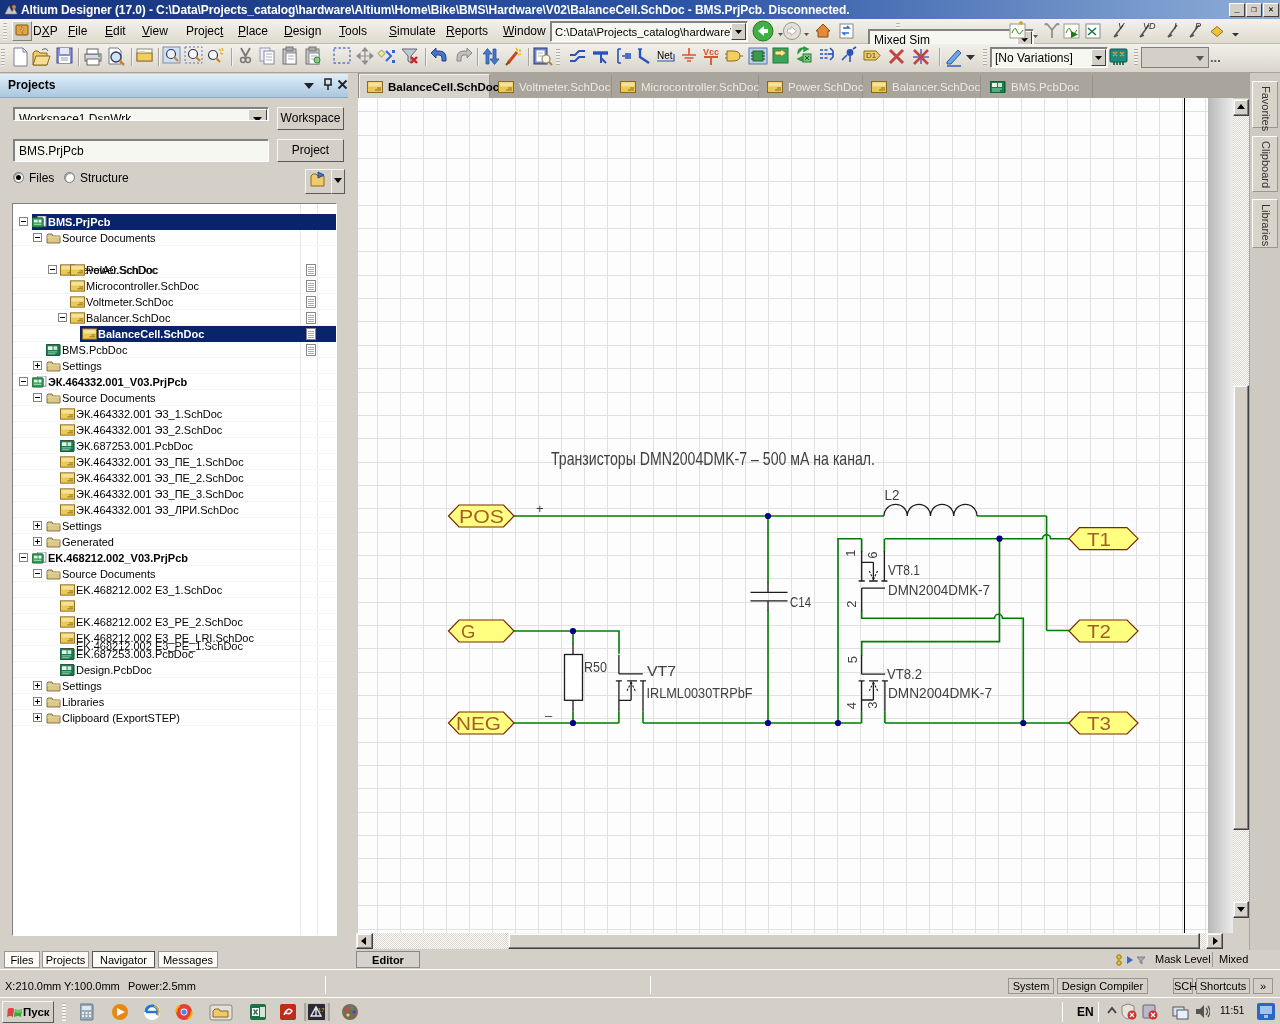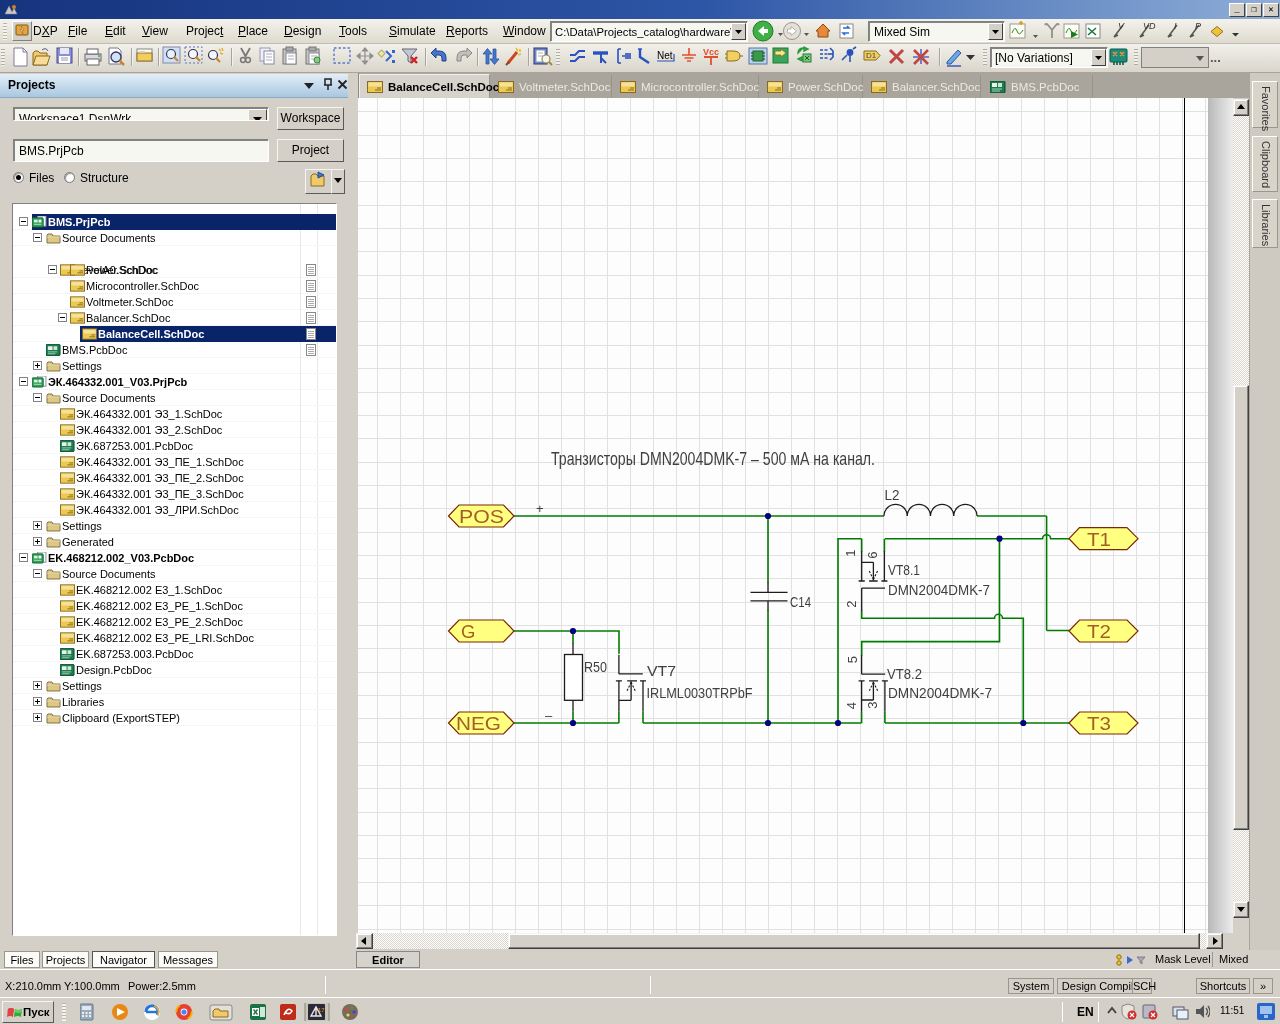--- a/index.html
+++ b/index.html
@@ -58,20 +58,21 @@
 .dtab span { position:absolute; left:28px; top:6px; }
 </style>
 </head>
 <body>
 <div id="root">
 <div class="abs" id="titlebar">
   <svg class="abs" style="left:3px;top:2px" width="16" height="16" viewBox="0 0 16 16">
         <path d="M2 12 L6 4 L9 10 L11 6 L14 12 Z" fill="#c8c8c8" stroke="#888" stroke-width="0.5"></path>
         <circle cx="11" cy="5" r="2" fill="#e07820"></circle>
       </svg>
+  <span class="ttext">Altium Designer (17.0) - C:\Data\Projects_catalog\hardware\Altium\Home\Bike\BMS\Hardware\V02\BalanceCell.SchDoc - BMS.PrjPcb. Disconnected.</span>
   <div class="wbtn" style="left:1229px">_</div>
   <div class="wbtn" style="left:1246px">❐</div>
   <div class="wbtn" style="left:1263px">✕</div>
 </div>
 <div class="abs" id="menurow">
   <div class="grip" style="left:3px;top:4px;height:17px"></div>
   <div class="btn3d" style="left:12px;top:2px;width:20px;height:20px;border-color:#fff #808080 #808080 #fff"><svg width="14" height="14" viewBox="0 0 14 14" style="margin-top:1px">
           <rect x="1" y="2" width="12" height="10" rx="1" fill="#e8a33d" stroke="#7a5a10"></rect>
           <path d="M6 3 L9 7 L7 7 L8 11 L5 6.5 L7 6.5 Z" fill="#fff8e0" stroke="#7a5a10" stroke-width="0.5"></path>
         </svg></div>
@@ -101,21 +102,21 @@
     <circle cx="40" cy="11" r="8.5" fill="#e4e1da" stroke="#9a968c"></circle>
         <path d="M44.5 11 L39 6.5 L39 9 L35.5 9 L35.5 13 L39 13 L39 15.5 Z" fill="#fff" stroke="#b8b4aa"></path>
     <path d="M52 13 L57 13 L54.5 16 Z" fill="#555"></path>
   </svg>
   <svg class="abs" style="left:813px;top:2px" width="62" height="21" viewBox="0 0 62 21">
     <path d="M3 10 L10 3 L17 10 L15 10 L15 16 L5 16 L5 10 Z" fill="#e8893a" stroke="#8a4a10"></path>
     <rect x="27" y="3" width="13" height="14" fill="#fff" stroke="#888"></rect>
         <path d="M30 7 h6 l-2 -2 M36 12 h-6 l2 2" stroke="#2a6ad4" stroke-width="1.6" fill="none"></path>
   </svg>
   <div class="grip" style="left:896px;top:4px;height:17px"></div>
-  <div class="combo" style="left:868px;top:2px;width:137px;height:21px">
+  <div class="combo" style="left:868px;top:10px;width:166px;height:21px">
         <span style="position:absolute;left:5px;top:3px">Mixed Sim</span>
         <div style="position:absolute;right:1px;top:1px;width:15px;height:17px;background:#d4d0c8;border:1px solid;border-color:#fff #404040 #404040 #fff"><svg width="13" height="15">
             <path d="M3 6 L10 6 L6.5 10 Z" fill="#000"></path>
           </svg></div>
       </div>
   <svg class="abs" style="left:1008px;top:2px" width="235" height="21" viewBox="0 0 235 21">
     <rect x="2" y="3" width="15" height="14" fill="#fdfdf4" stroke="#999"></rect>
         <path d="M4 12 Q7 4 9 10 T15 9" stroke="#2a8a2a" fill="none"></path>
         <path d="M11 2 L15 2 M13 0 L13 4" stroke="#d4a017" stroke-width="1.6"></path>
     <path d="M25 14 L30 14 L27.5 17 Z" fill="#555"></path>
@@ -617,21 +618,21 @@
         </div>
 <div class="trow" style="top:346px">
           <span class="ebox" style="left:6px"></span>
           <svg class="ticon" style="left:19px" width="15" height="13" viewBox="0 0 16 13">
             <rect x="6" y="0" width="9" height="11" fill="#fff" stroke="#889"></rect>
             <rect x="0" y="2" width="12" height="10" rx="1" fill="#2e9e5b" stroke="#14652e"></rect>
             <rect x="2" y="4" width="4" height="3" fill="#d8f0d8"></rect>
             <rect x="7" y="4" width="3" height="3" fill="#fff"></rect>
             <path d="M2 9 h8" stroke="#bde8bd"></path>
           </svg>
-          <span class="lbl" style="left:35px;font-weight:bold;">EK.468212.002_V03.PcbDoc</span>
+          <span class="lbl" style="left:35px;font-weight:bold;">EK.468212.002_V03.PrjPcb</span>
         </div>
 <div class="trow" style="top:362px">
           <span class="ebox" style="left:20px"></span>
           <svg class="ticon" style="left:33px" width="14" height="12" viewBox="0 0 15 12">
             <path d="M1 3 L1 11 L14 11 L14 4 L7 4 L6 2 L2 2 Z" fill="#dbc885" stroke="#857044"></path>
             <path d="M1 5 L14 5" stroke="#e8daa8"></path>
           </svg>
           <span class="lbl" style="left:49px;">Source Documents</span>
         </div>
 <div class="trow" style="top:378px">
@@ -641,21 +642,21 @@
             <path d="M8 9 h6 M10 7 h4" stroke="#8a6a20"></path>
           </svg>
           <span class="lbl" style="left:63px;">EK.468212.002 E3_1.SchDoc</span>
         </div>
 <div class="trow" style="top:394px">
           <svg class="ticon" style="left:47px" width="14" height="11" viewBox="0 0 16 12">
             <rect x="0.5" y="0.5" width="15" height="11" fill="#ecc94f" stroke="#8a6a20"></rect>
             <rect x="1.5" y="1.5" width="13" height="4" fill="#f5e29a"></rect>
             <path d="M8 9 h6 M10 7 h4" stroke="#8a6a20"></path>
           </svg>
-          <span class="lbl" style="left:63px;">EK.468212.002 E3_PE_1.SchDoc</span>
+          <span class="lbl" style="left:63px;margin-top:40px;">EK.468212.002 E3_PE_1.SchDoc</span>
         </div>
 <div class="trow" style="top:410px">
           <svg class="ticon" style="left:47px" width="14" height="11" viewBox="0 0 16 12">
             <rect x="0.5" y="0.5" width="15" height="11" fill="#ecc94f" stroke="#8a6a20"></rect>
             <rect x="1.5" y="1.5" width="13" height="4" fill="#f5e29a"></rect>
             <path d="M8 9 h6 M10 7 h4" stroke="#8a6a20"></path>
           </svg>
           <span class="lbl" style="left:63px;">EK.468212.002 E3_PE_2.SchDoc</span>
         </div>
 <div class="trow" style="top:426px">
@@ -904,21 +905,21 @@
   <div class="abs" style="left:1212px;top:2px;width:1px;height:15px;background:#999"></div>
   <span class="abs" style="left:1219px;top:3px;font-size:11px">Mixed</span>
 </div>
 <div class="abs" id="statusbar">
   <span class="abs" style="left:5px;top:10px">X:210.0mm Y:100.0mm</span>
   <span class="abs" style="left:128px;top:10px">Power:2.5mm</span>
   <div class="abs" style="left:325px;top:6px;width:1px;height:18px;background:#9a968c;border-right:1px solid #fff"></div>
   <div class="abs" style="left:650px;top:6px;width:1px;height:18px;background:#9a968c;border-right:1px solid #fff"></div>
   <div class="sbarbtn" style="left:1008px;width:46px">System</div>
   <div class="sbarbtn" style="left:1057px;width:91px">Design Compiler</div>
-  <div class="sbarbtn" style="left:1132px;width:20px">SCH</div>
+  <div class="sbarbtn" style="left:1173px;width:20px">SCH</div>
   <div class="sbarbtn" style="left:1196px;width:54px">Shortcuts</div>
   <div class="sbarbtn" style="left:1253px;width:20px">»</div>
 </div>
 <div class="abs" id="taskbar">
   <div class="btn3d" style="left:2px;top:3px;width:52px;height:22px">
     <svg class="abs" style="left:4px;top:3px" width="16" height="15" viewBox="0 0 16 15">
           <path d="M1 4 Q4 2 7 4 L6 12 Q3 10 0 12 Z" fill="#d44"></path>
           <path d="M8 4 Q11 6 15 4 L14 12 Q11 10 7 12 Z" fill="#3a3"></path>
           <path d="M1 4 Q4 2 7 4 L6.8 7 Q3.5 5 0.6 7 Z" fill="#d44"></path>
           <path d="M8 4 Q11 6 15 4 L14.8 7 Q11 9 7.8 7 Z" fill="#6c6"></path>

